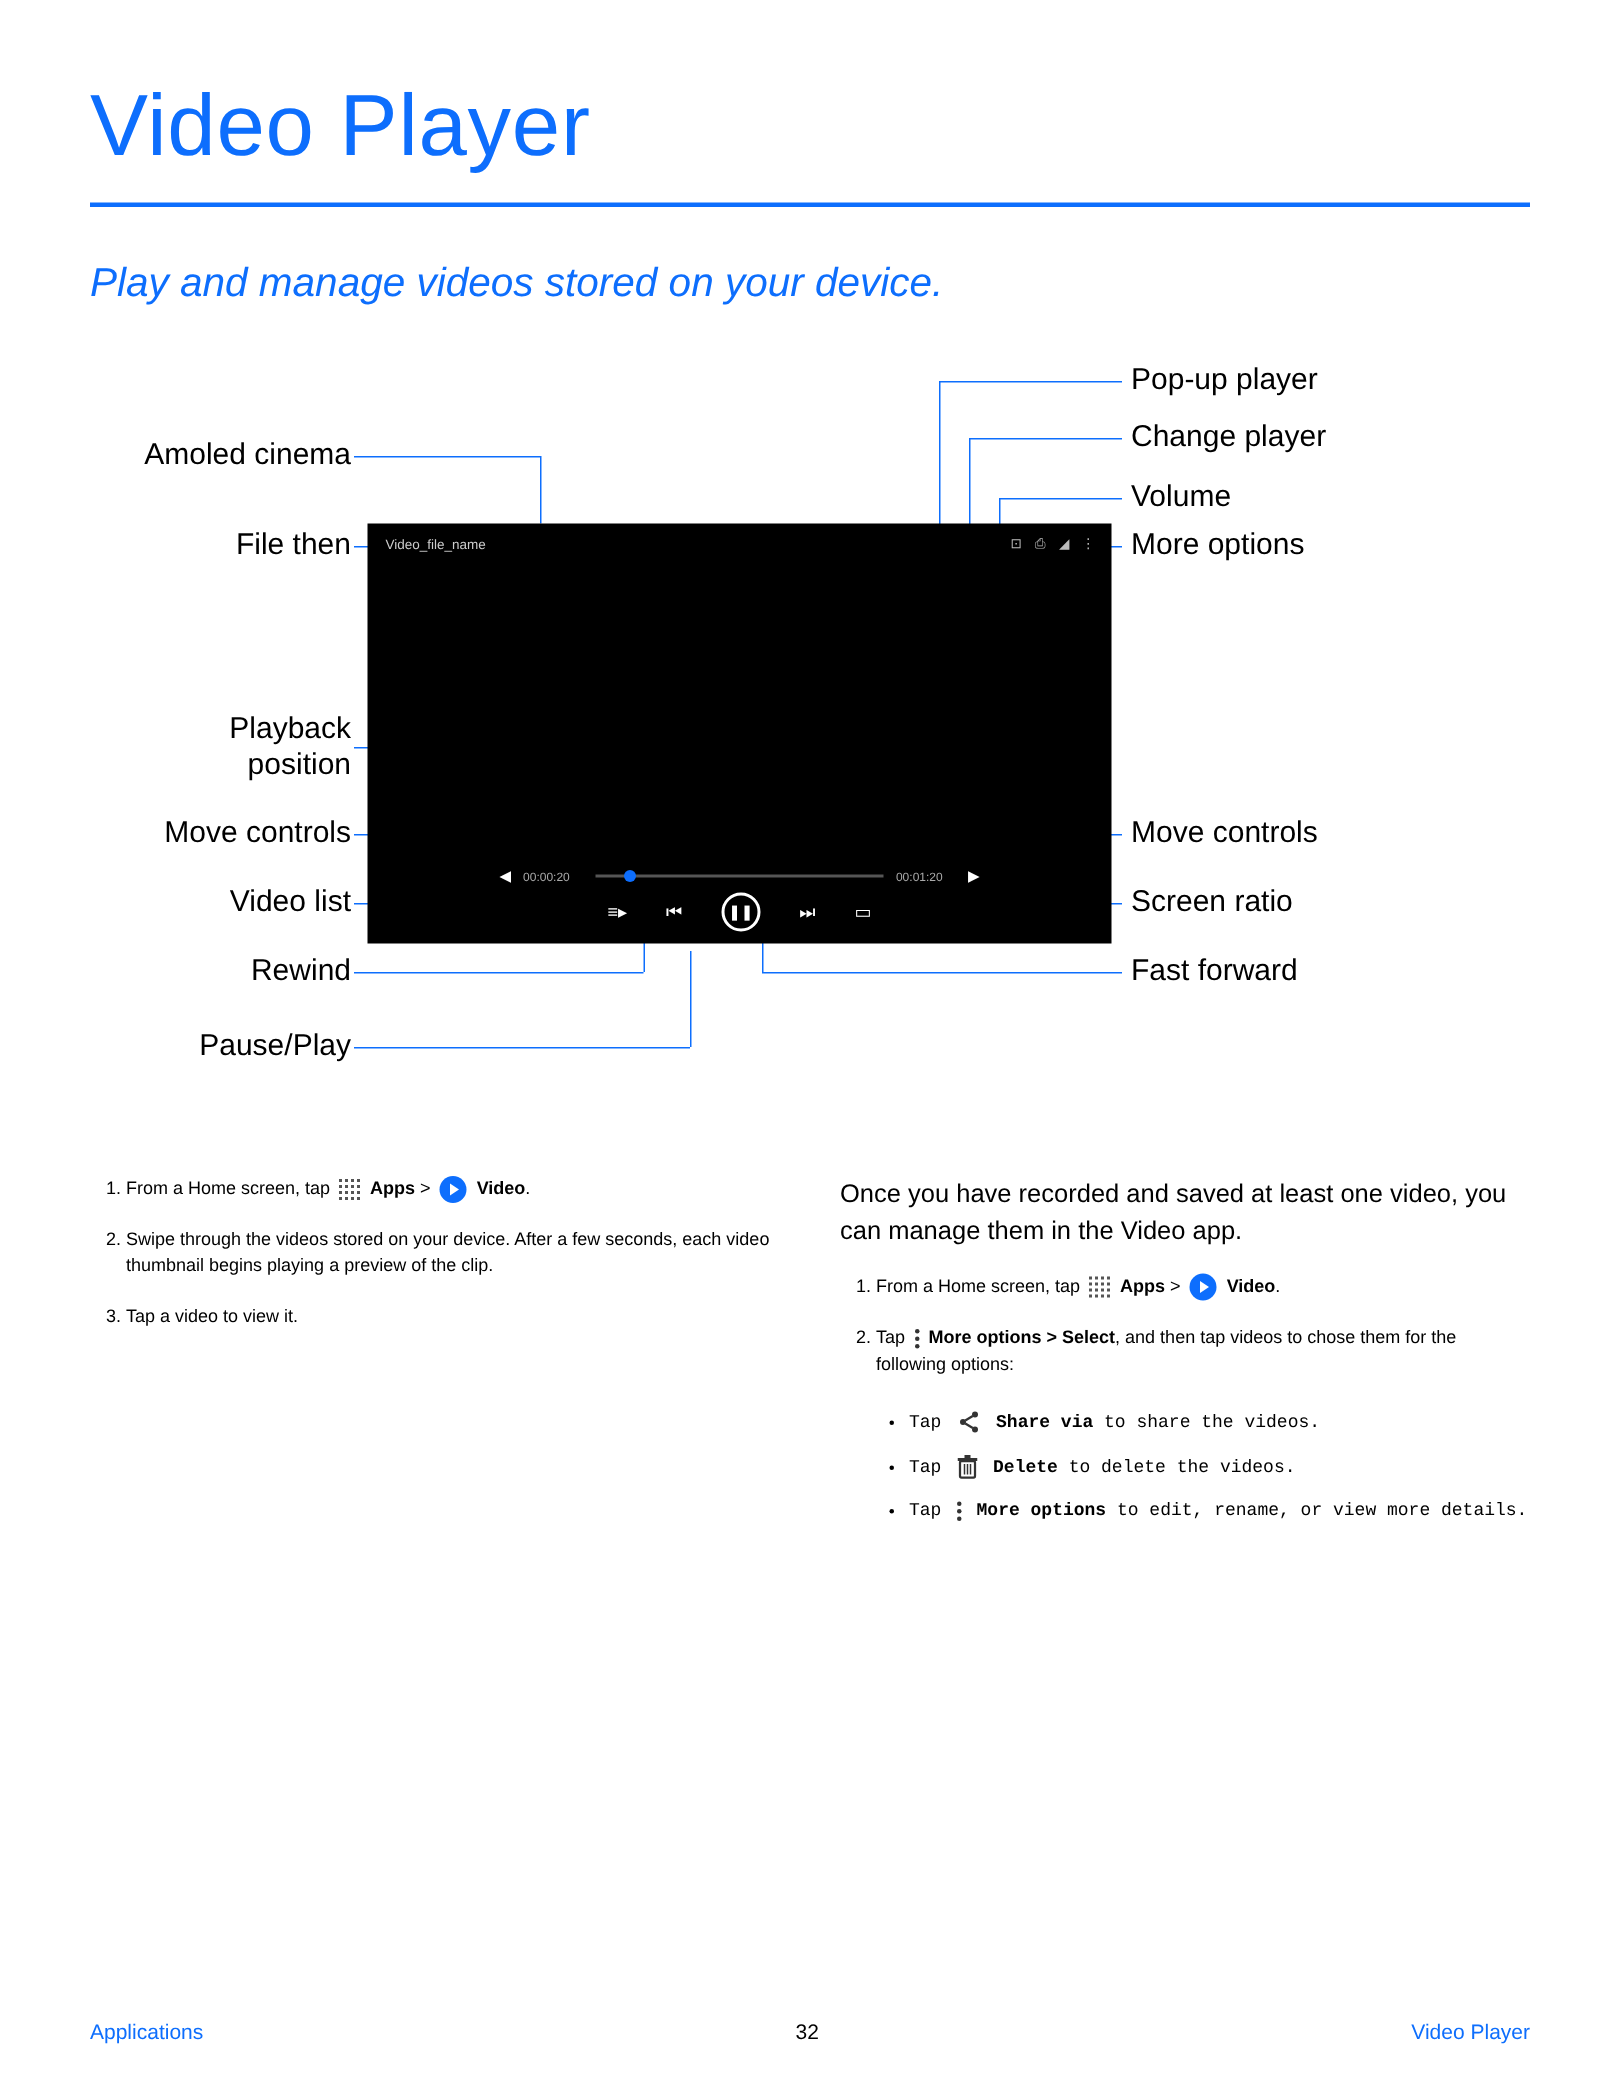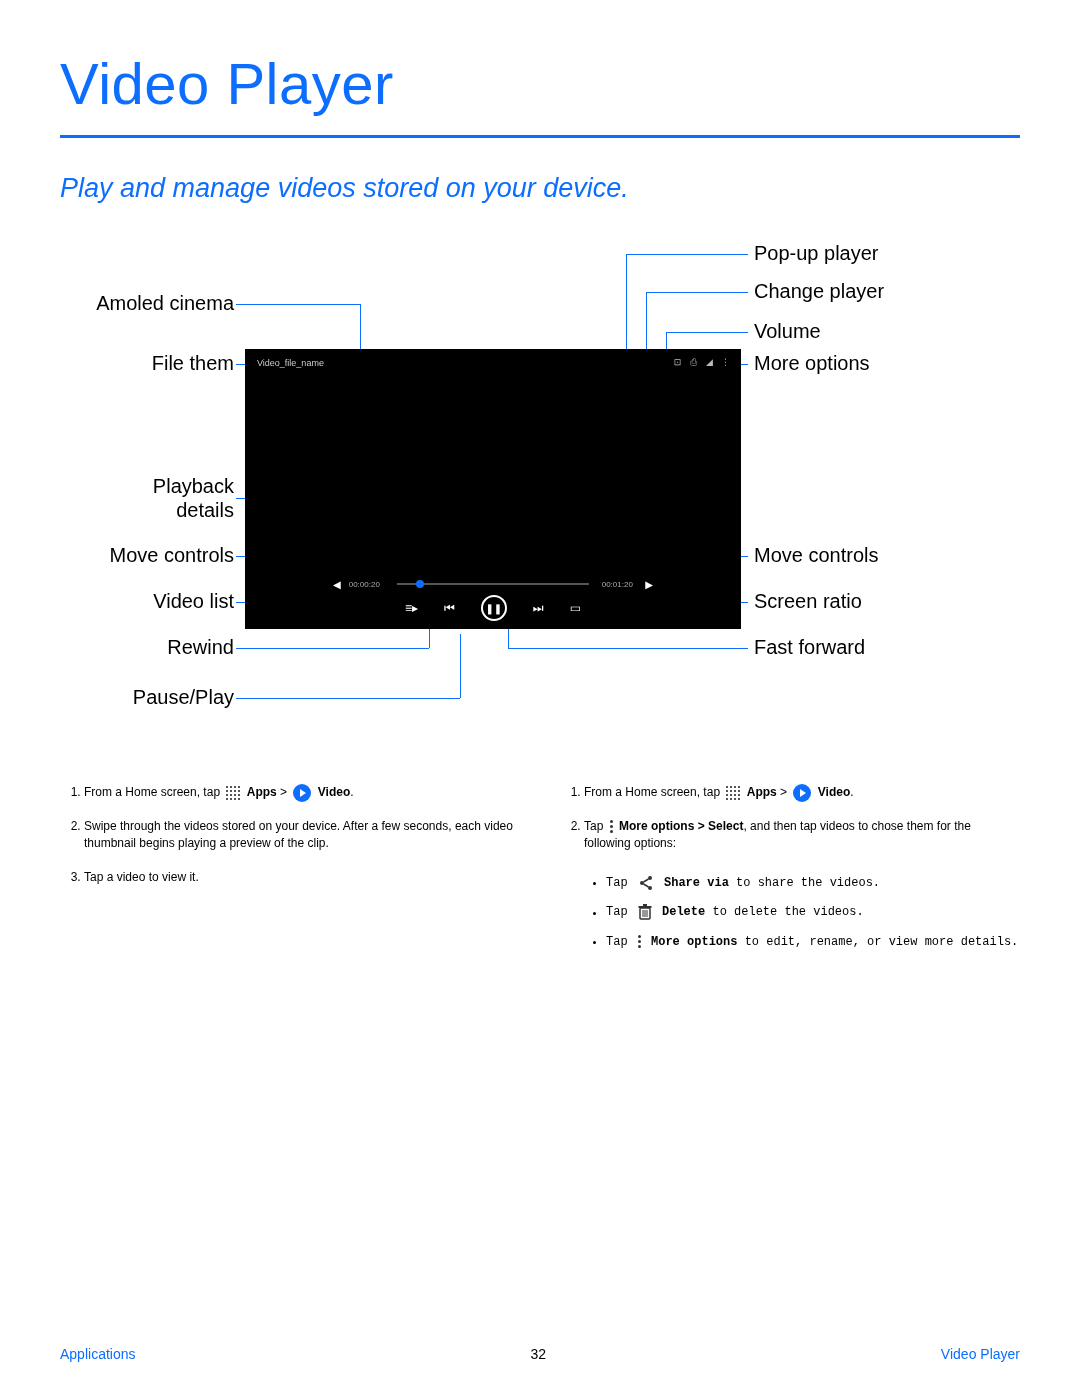--- a/index.html
+++ b/index.html
@@ -212,23 +212,23 @@
 </head>
 <body>
 
 <h1 class="title">Video Player</h1>
 <hr class="hr">
 <p class="subtitle">Play and manage videos stored on your device.</p>
 
 <div class="diagram">
 
   <div class="label right-align" style="right: 786px; top: 48px;">Amoled cinema</div>
-  <div class="label right-align" style="right: 786px; top: 108px;">File them</div>
+  <div class="label right-align" style="right: 786px; top: 108px;">File then</div>
   <div class="label right-align" style="right: 786px; top: 230px; white-space: pre-line; line-height:1.2;">Playback
-details</div>
+position</div>
   <div class="label right-align" style="right: 786px; top: 300px;">Move controls</div>
   <div class="label right-align" style="right: 786px; top: 346px; text-align: center;">Video list</div>
   <div class="label right-align" style="right: 786px; top: 392px;">Rewind</div>
   <div class="label right-align" style="right: 786px; top: 442px;">Pause/Play</div>
 
   <div class="label" style="left: 694px; top: -2px;">Pop-up player</div>
   <div class="label" style="left: 694px; top: 36px;">Change player</div>
   <div class="label" style="left: 694px; top: 76px;">Volume</div>
   <div class="label" style="left: 694px; top: 108px;">More options</div>
   <div class="label" style="left: 694px; top: 300px;">Move controls</div>
@@ -283,21 +283,21 @@
         <span>⋮</span>
       </div>
     </div>
     <div class="player-controls">
       <div class="player-progress">
         <span class="arrow">◀</span>
         <span class="time">00:00:20</span>
         <div class="bar">
             <div class="dot"></div>
           </div>
-        <span class="time" style="text-align:center">00:01:20</span>
+        <span class="time" style="text-align:left">00:01:20</span>
         <span class="arrow">▶</span>
       </div>
       <div class="player-buttons">
         <span>≡▸</span>
         <span>⏮</span>
         <span class="pause">❚❚</span>
         <span>⏭</span>
         <span>▭</span>
       </div>
     </div>
@@ -331,20 +331,21 @@
         <span> &gt; </span>
         <span class="video-icon"></span>
         <strong class="b">Video</strong><span>.</span>
       </li>
       <li>Swipe through the videos stored on your device. After a few seconds, each video thumbnail begins playing a preview of the clip.</li>
       <li>Tap a video to view it.</li>
     </ol>
   </div>
 
   <div class="col">
+    <p class="para">Once you have recorded and saved at least one video, you can manage them in the Video app.</p>
     <ol>
       <li>
         <span>From a Home screen, tap </span>
         <span class="apps-icon">
             <span></span>
             <span></span>
             <span></span>
             <span></span>
             <span></span>
             <span></span>

